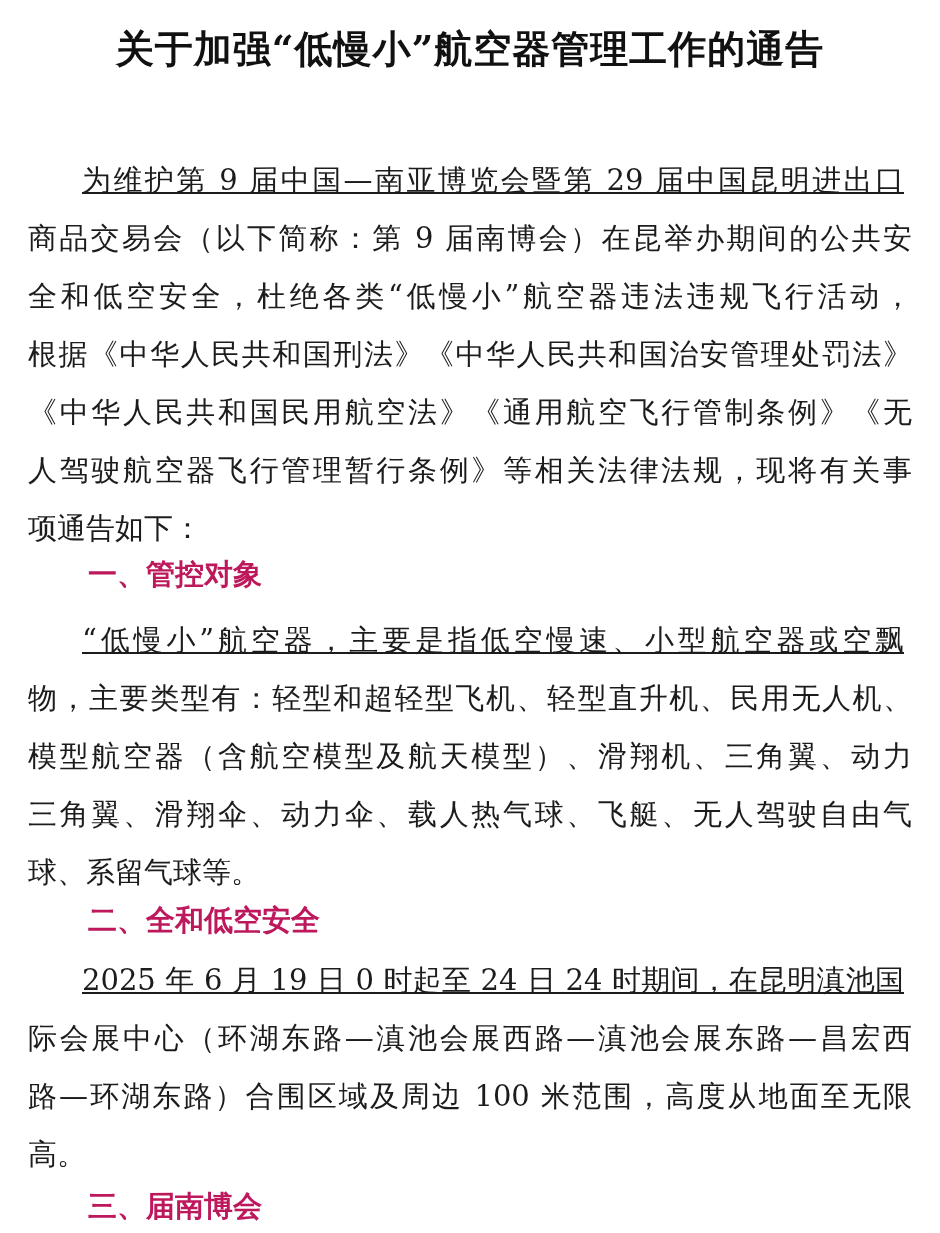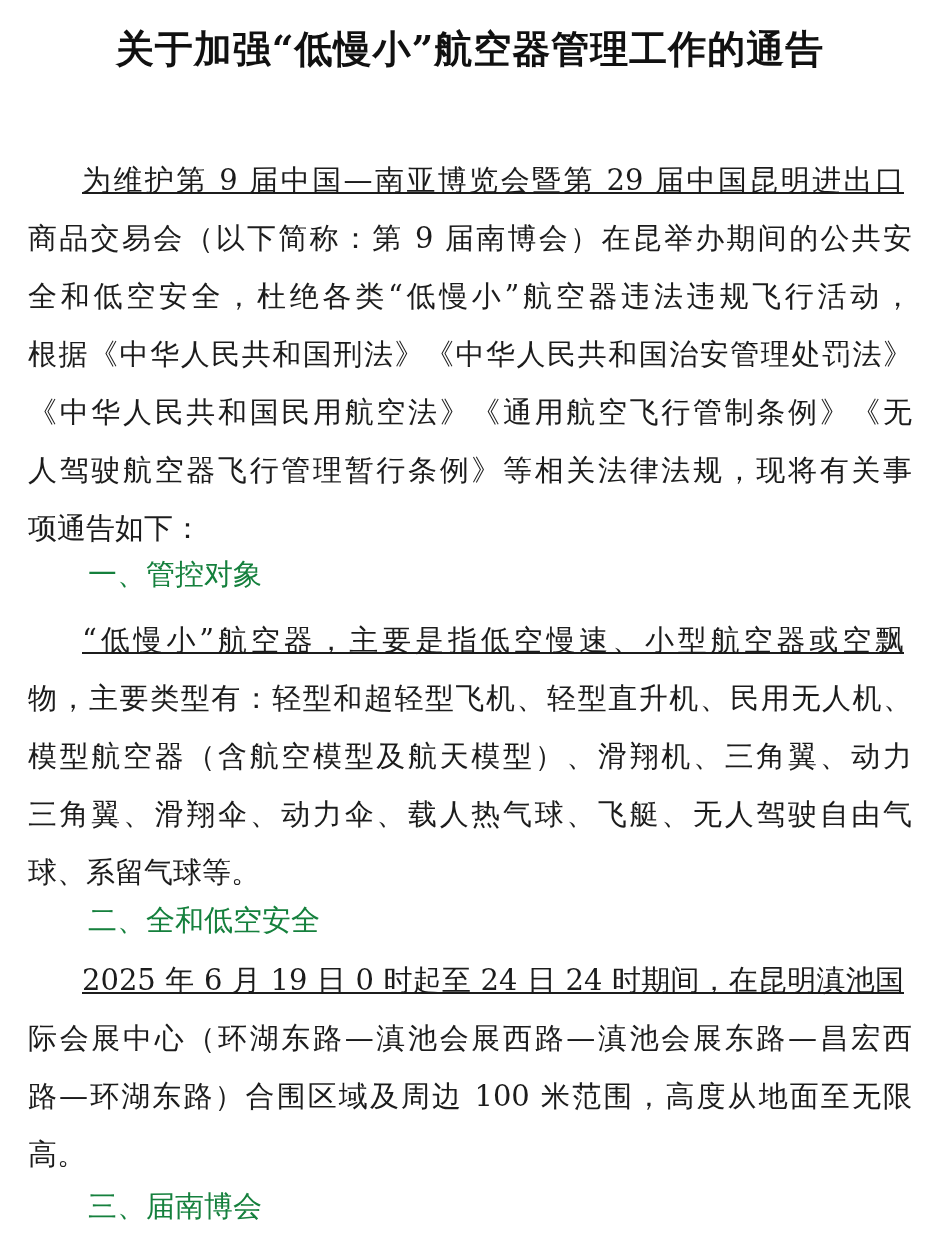--- a/index.html
+++ b/index.html
@@ -15,21 +15,21 @@
       position: absolute; left: 28px; width: 884px;
       font-family: "DejaVu Serif", "Liberation Serif", serif;
       font-size: 29px; line-height: 40px; white-space: nowrap;
       text-align: justify; text-align-last: justify; color: #1c1c1c;
     }
     .line.first { left: 82px; width: 822px; text-decoration: underline; }
     .line.last { text-align-last: left; }
     .heading {
       position: absolute; left: 88px;
       font-family: "DejaVu Sans", "Liberation Sans", sans-serif;
-      font-size: 29px; line-height: 40px; font-weight: normal; color: #15803d;
+      font-size: 29px; line-height: 40px; font-weight: bold; color: #be185d;
       white-space: nowrap;
     }
   </style>
 </head>
 <body>
 
 <div>
   <div class="title">关于加强“低慢小”航空器管理工作的通告</div>
 
   <div>

